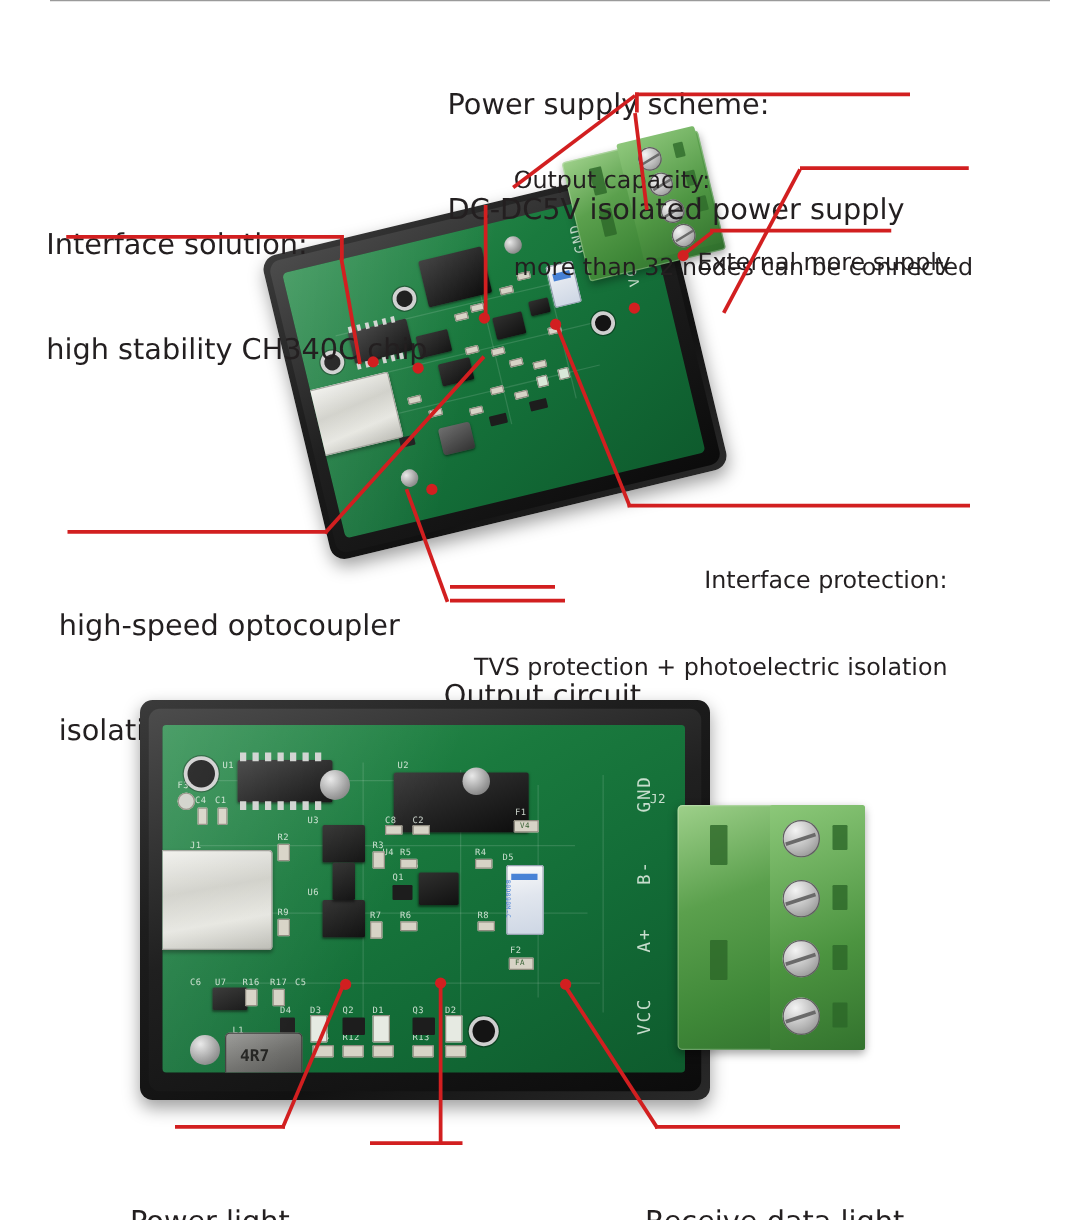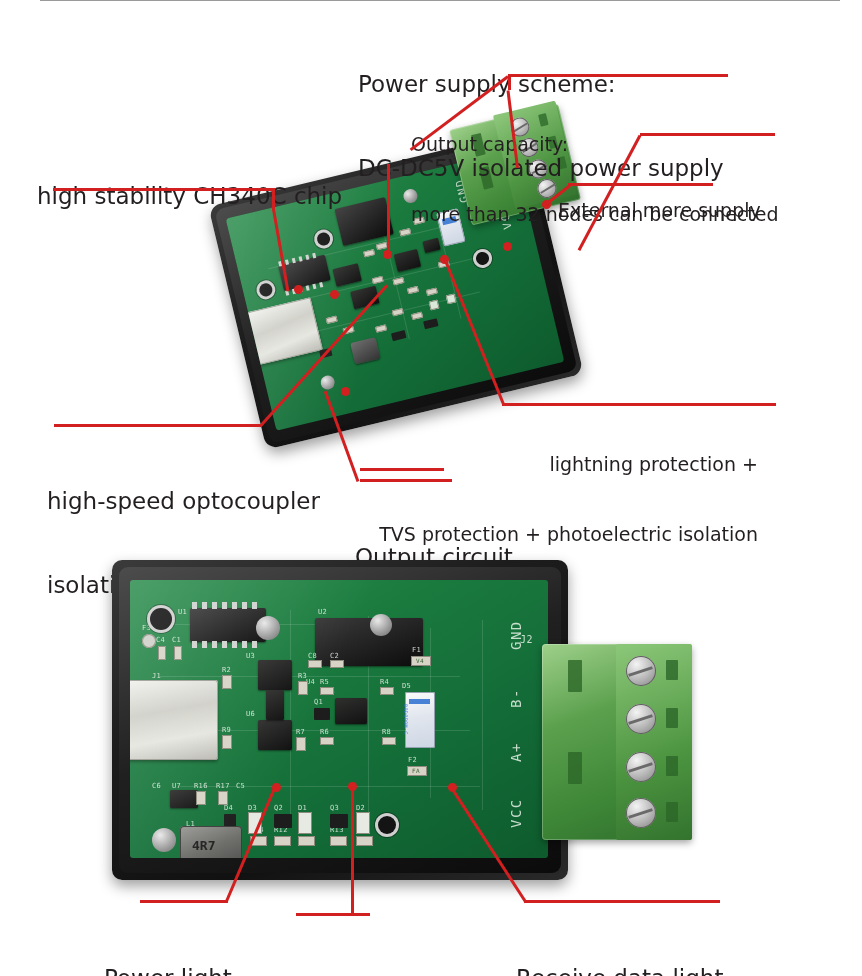--- a/index.html
+++ b/index.html
@@ -178,29 +178,30 @@
     <div>Power supply scheme:</div>
     <div>DC-DC5V isolated power supply</div>
   </div>
 
   <div class="ann mid" style="left:411px;top:87px;">
     <div>Output capacity:</div>
     <div>more than 32 nodes can be connected</div>
   </div>
 
   <div class="ann big" style="left:37px;top:126px;">
+    <div>Interface solution:</div>
     <div>high stability CH340C chip</div>
   </div>
 
   <div class="ann mid" style="left:558px;top:153px;">
     <div>External more supply</div>
   </div>
 
   <div class="ann mid r" style="left:360px;top:407px;width:398px;">
-    <div>lightning protection +</div>
+    <div>Interface protection:</div>
     <div>TVS protection + photoelectric isolation</div>
   </div>
 
   <div class="ann big" style="left:47px;top:431px;">
     <div>high-speed optocoupler</div>
     <div>isolation</div>
   </div>
 
   <div class="ann big" style="left:355px;top:487px;">
     <div>Output circuit</div>

